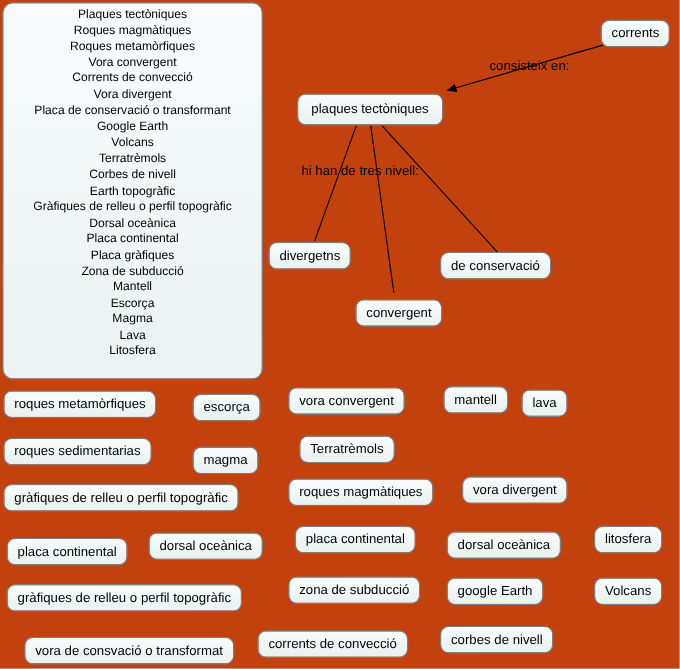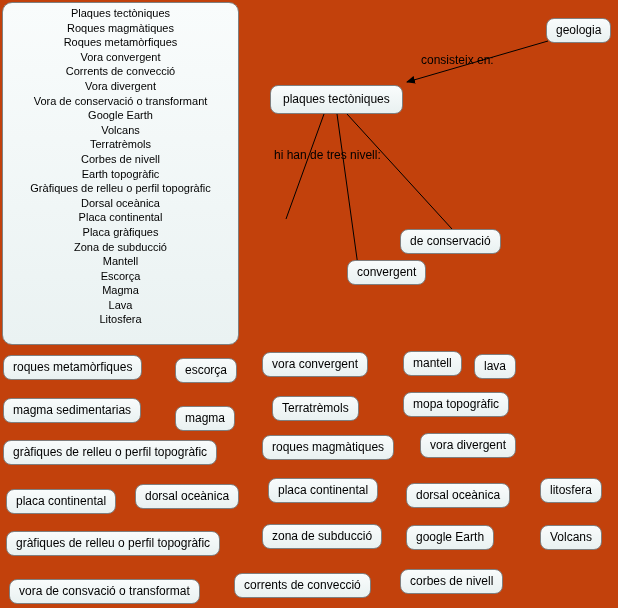--- a/index.html
+++ b/index.html
@@ -70,68 +70,68 @@
     <line x1="347" y1="114" x2="452" y2="229" stroke="#000000" stroke-width="1"></line>
   </svg>
 
   <div class="list-box">
     <div class="term">Plaques tectòniques</div>
     <div class="term">Roques magmàtiques</div>
     <div class="term">Roques metamòrfiques</div>
     <div class="term">Vora convergent</div>
     <div class="term">Corrents de convecció</div>
     <div class="term">Vora divergent</div>
-    <div class="term">Vora de conservació o transformant</div>
+    <div class="term">Placa de conservació o transformant</div>
     <div class="term">Google Earth</div>
     <div class="term">Volcans</div>
     <div class="term">Terratrèmols</div>
     <div class="term">Corbes de nivell</div>
     <div class="term">Earth topogràfic</div>
     <div class="term">Gràfiques de relleu o perfil topogràfic</div>
     <div class="term">Dorsal oceànica</div>
     <div class="term">Placa continental</div>
     <div class="term">Placa gràfiques</div>
     <div class="term">Zona de subducció</div>
     <div class="term">Mantell</div>
     <div class="term">Escorça</div>
     <div class="term">Magma</div>
     <div class="term">Lava</div>
     <div class="term">Litosfera</div>
   </div>
 
-  <div class="node" style="left:546px; top:18px;">geologia</div>
-  <div class="edge-label" style="left:421px; top:53px;">consisteix en:</div>
+  <div class="node" style="left:546px; top:18px;">corrents</div>
+  <div class="edge-label" style="left:445px; top:53px;">consisteix en:</div>
   <div class="node main-node" style="left:270px; top:85px;">plaques tectòniques</div>
   <div class="edge-label" style="left:274px; top:148px;">hi han de tres nivell:</div>
-  <div class="node" style="left:323px; top:260px;margin-left:24px;">convergent</div>
+  <div class="node" style="left:244px; top:220px;">divergetns</div>
+  <div class="node" style="left:323px; top:272px;">convergent</div>
   <div class="node" style="left:400px; top:229px;">de conservació</div>
 
   <div class="node" style="left:3px;   top:355px;">roques metamòrfiques</div>
   <div class="node" style="left:175px; top:358px;">escorça</div>
   <div class="node" style="left:262px; top:352px;">vora convergent</div>
   <div class="node" style="left:403px; top:351px;">mantell</div>
   <div class="node" style="left:474px; top:354px;">lava</div>
 
-  <div class="node" style="left:3px;   top:398px;">magma sedimentarias</div>
+  <div class="node" style="left:3px;   top:398px;">roques sedimentarias</div>
   <div class="node" style="left:175px; top:406px;">magma</div>
   <div class="node" style="left:272px; top:396px;">Terratrèmols</div>
-  <div class="node" style="left:403px; top:392px;">mopa topogràfic</div>
 
   <div class="node" style="left:3px;   top:440px;">gràfiques de relleu o perfil topogràfic</div>
   <div class="node" style="left:262px; top:435px;">roques magmàtiques</div>
   <div class="node" style="left:420px; top:433px;">vora divergent</div>
 
   <div class="node" style="left:6px;   top:489px;">placa continental</div>
   <div class="node" style="left:135px; top:484px;">dorsal oceànica</div>
   <div class="node" style="left:268px; top:478px;">placa continental</div>
   <div class="node" style="left:406px; top:483px;">dorsal oceànica</div>
   <div class="node" style="left:540px; top:478px;">litosfera</div>
 
   <div class="node" style="left:6px;   top:531px;">gràfiques de relleu o perfil topogràfic</div>
   <div class="node" style="left:262px; top:524px;">zona de subducció</div>
   <div class="node" style="left:406px; top:525px;">google Earth</div>
   <div class="node" style="left:540px; top:525px;">Volcans</div>
 
-  <div class="node" style="left:9px;   top:579px;text-align:right;">vora de consvació o transformat</div>
+  <div class="node" style="left:22px;   top:579px;text-align:right;">vora de consvació o transformat</div>
   <div class="node" style="left:234px; top:573px;">corrents de convecció</div>
   <div class="node" style="left:400px; top:569px;">corbes de nivell</div>
 
 </div>
 
 </body></html>

